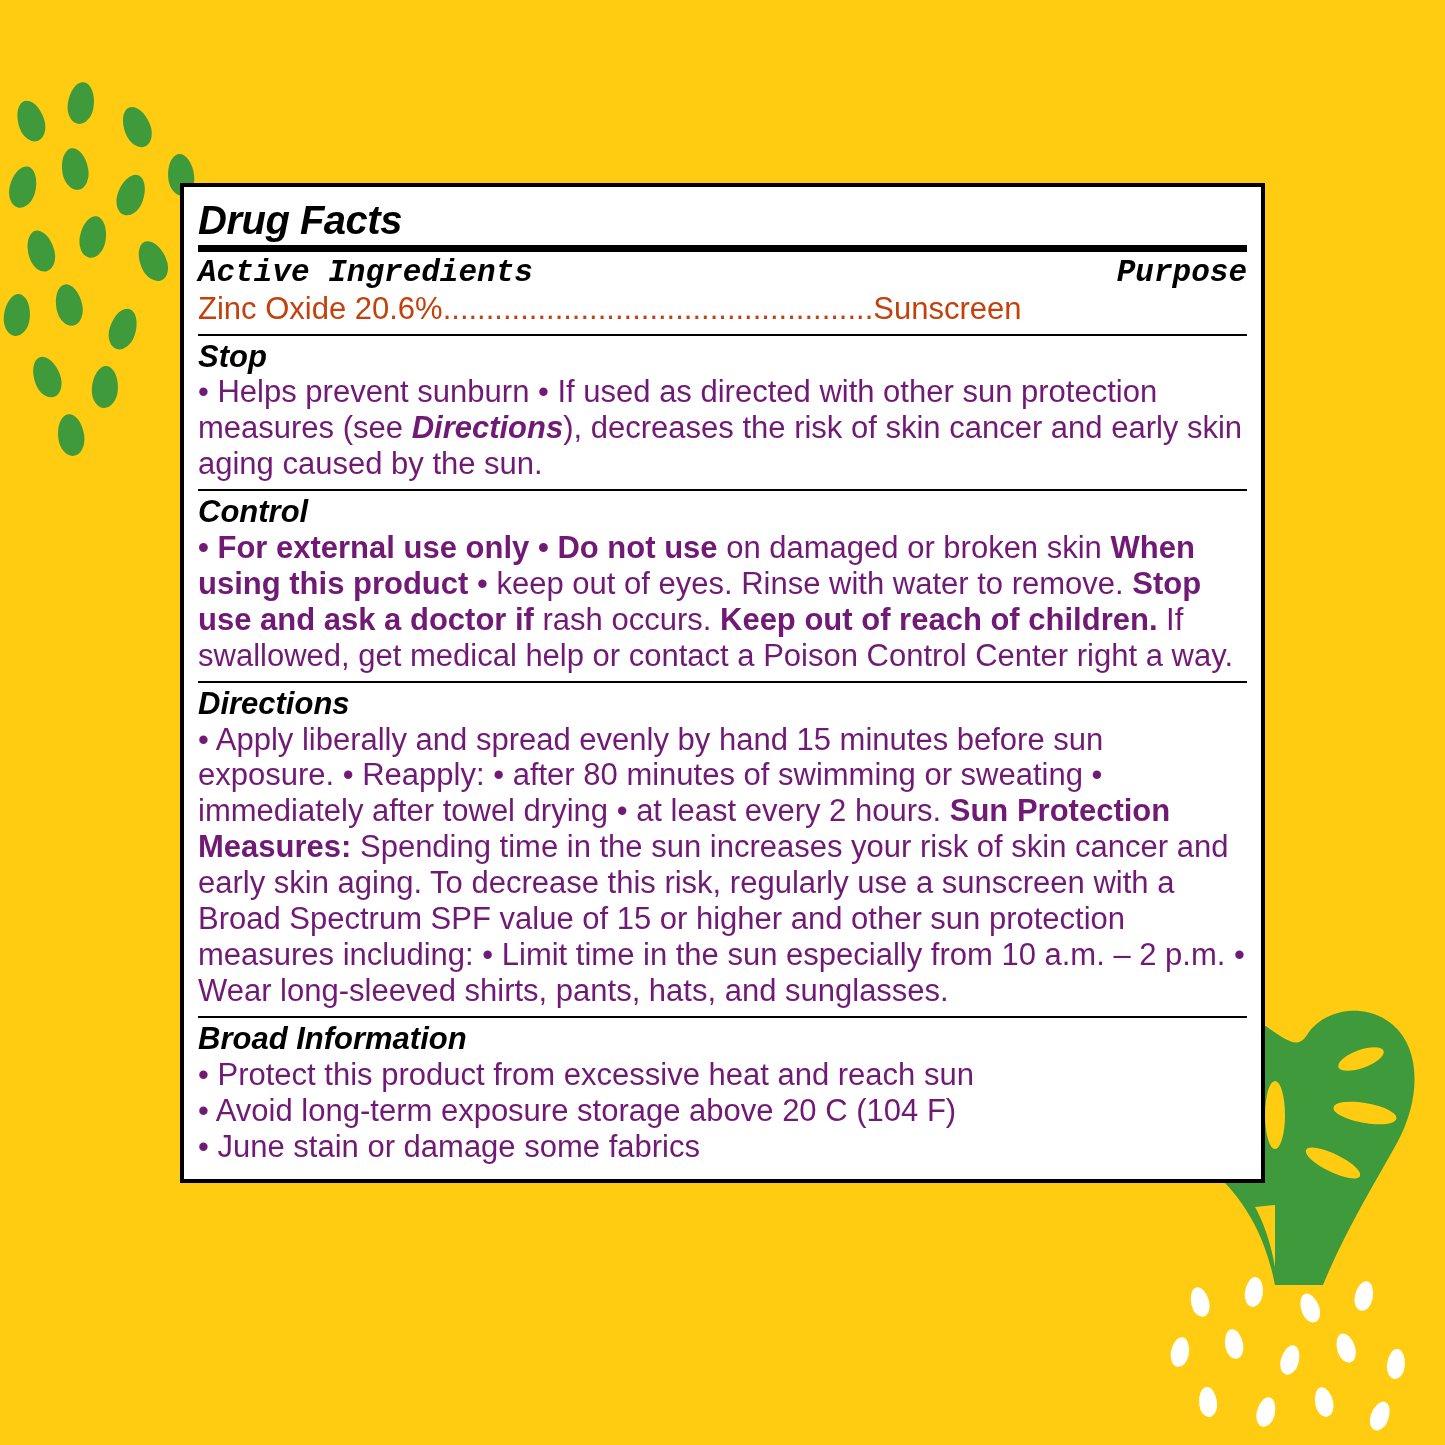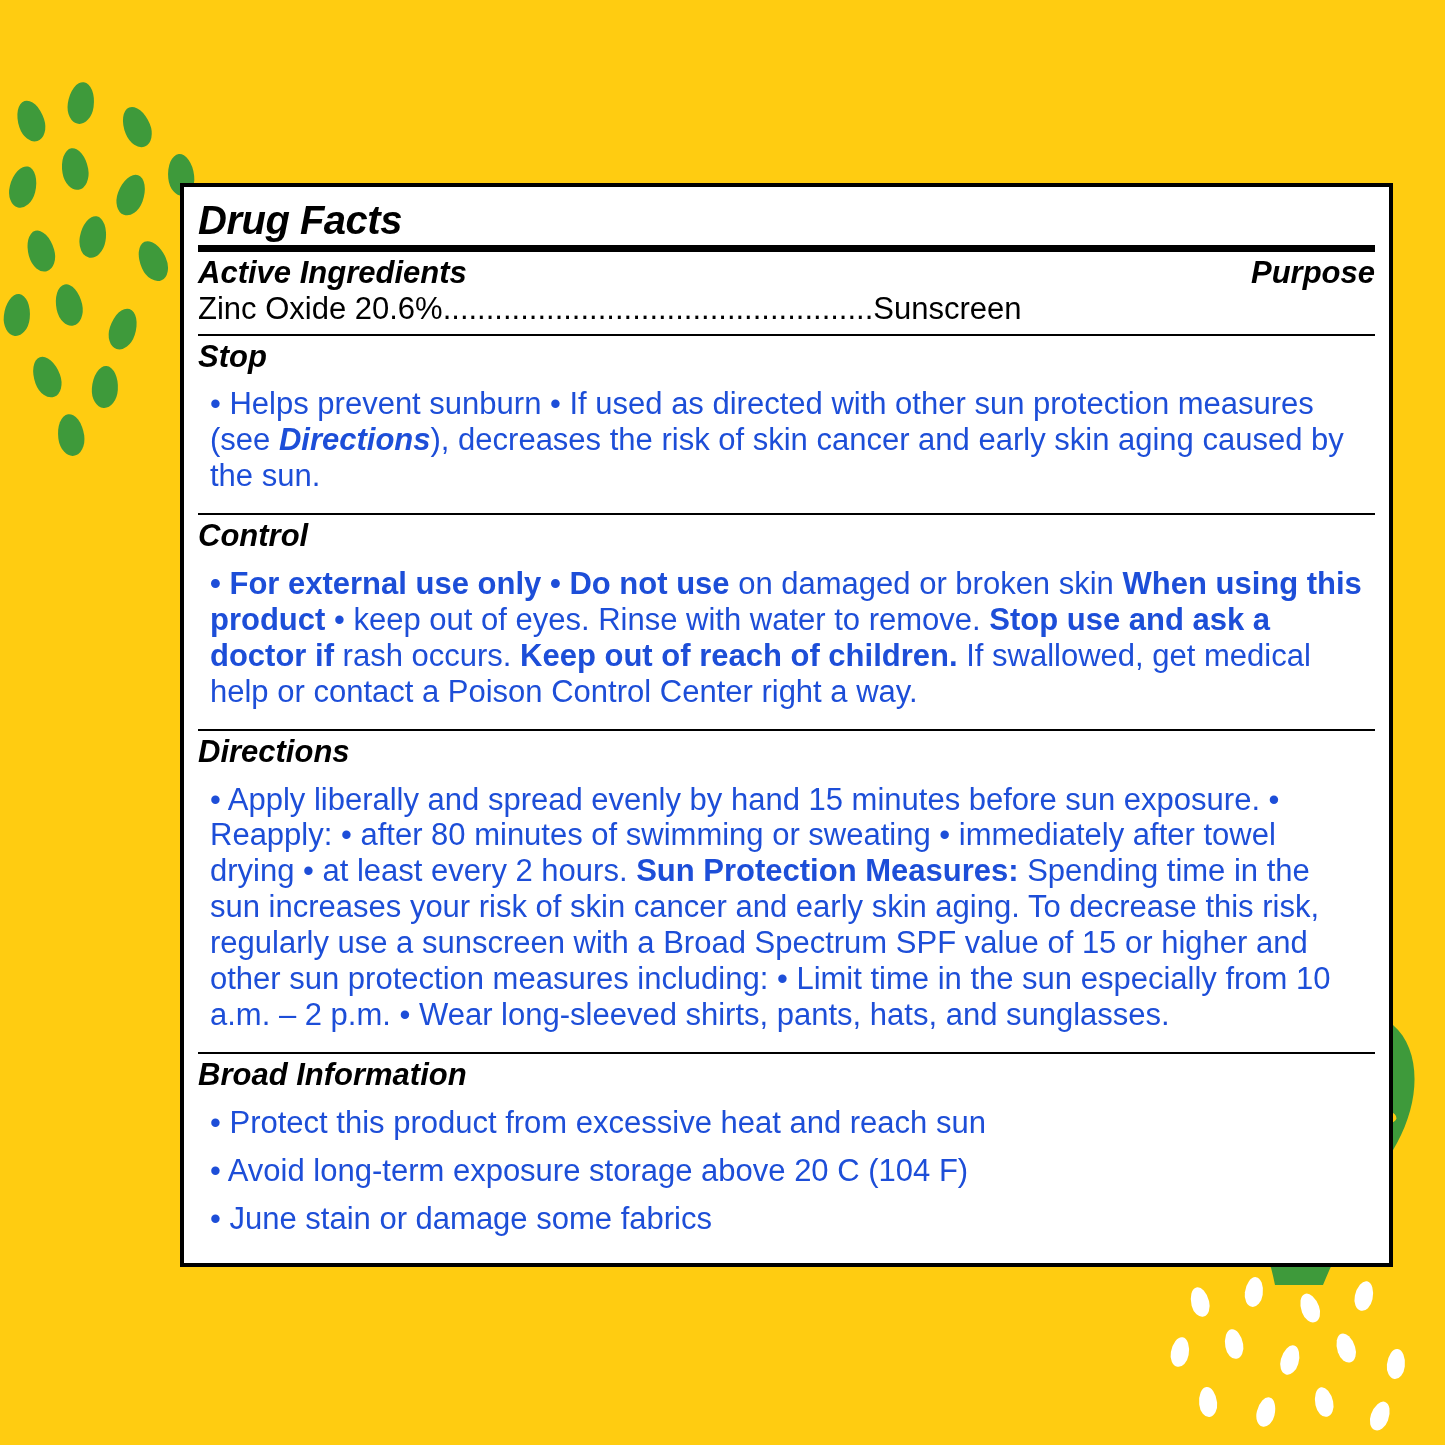--- a/index.html
+++ b/index.html
@@ -54,21 +54,21 @@
     height: 30px;
     background: #FFFFFF;
     border-radius: 50% 50% 50% 50% / 55% 55% 45% 45%;
   }
 
   
   .panel {
     position: absolute;
     left: 180px;
     top: 183px;
-    width: 1213px;
+    width: 1085px;
     background: #FFFFFF;
     border: 4px solid #000000;
     box-sizing: border-box;
     padding: 0;
   }
   .panel-inner {
     padding: 8px 14px 10px 14px;
   }
 
   .title {
@@ -98,38 +98,39 @@
     font-style: italic;
     font-weight: bold;
     line-height: 1.12;
     color: #000;
     margin: 2px 0 0 0;
   }
   .ai-row {
     display: flex;
     justify-content: space-between;
     align-items: baseline;
+    font-family: Liberation Mono, monospace;
   }
   .body {
     font-size: 31px;
     line-height: 1.16;
-    color: #1d4ed8;
-    margin: 12px;
+    color: #701a75;
+    margin: 0;
   }
   .body b {
     font-weight: bold;
   }
   .body i {
     font-style: italic;
     font-weight: bold;
   }
   .dotline {
     font-size: 31px;
     line-height: 1.16;
-    color: #000000;
+    color: #c2410c;
     white-space: nowrap;
     overflow: hidden;
   }
 </style>
 </head>
 <body>
 
 <div class="deco-seeds">
   <div class="seed" style="left:18px;  top:30px;  transform:rotate(-18deg);"></div>
   <div class="seed" style="left:68px;  top:12px;  transform:rotate(8deg);"></div>

